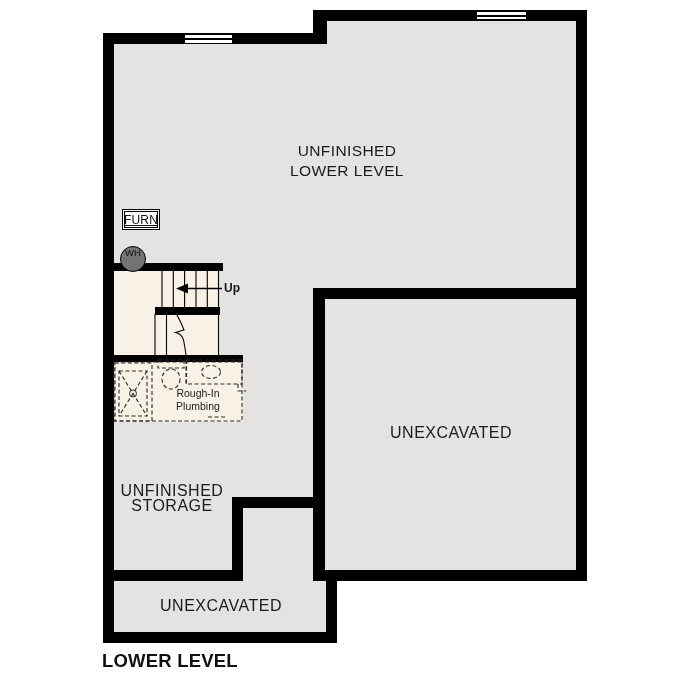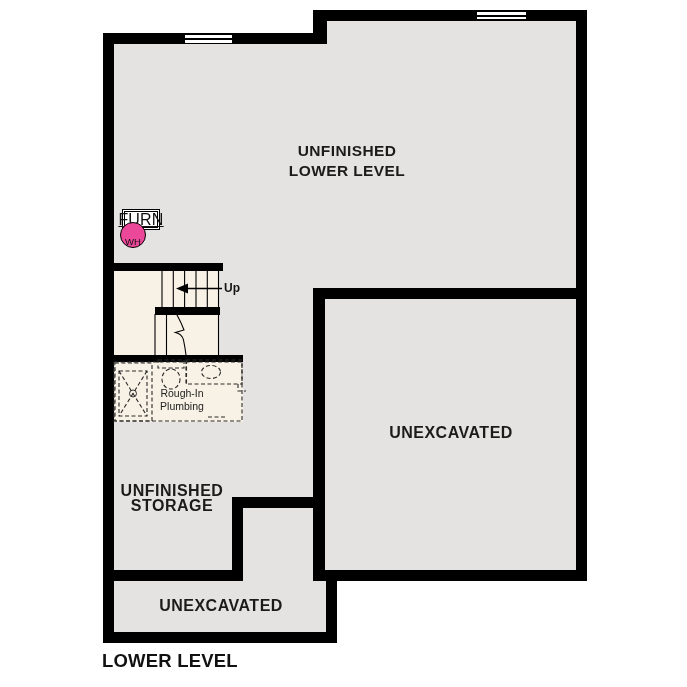--- a/index.html
+++ b/index.html
@@ -7,47 +7,47 @@
     position:relative;width:687px;height:687px;background:var(--bg,#fff);
     font-family:"Liberation Sans","DejaVu Sans",sans-serif;overflow:hidden;
   }
   .abs{position:absolute;}
   .floor{position:absolute;background:var(--floor,#e4e3e1);}
   .wall{position:absolute;background:var(--wall,#000);}
   .stairfloor{position:absolute;background:var(--stairfloor,#f8f2e6);}
   .window{position:absolute;background:#fff;display:flex;align-items:center;}
   .window .pane{width:100%;height:2px;background:#000;}
   .roomlabel{
-    position:absolute;font-weight:bold;color:#1b1b1b;text-align:center;
+    position:absolute;font-weight:normal;color:#1b1b1b;text-align:center;
     white-space:pre-line;
   }
   .lbl-main{font-size:15.5px;line-height:19.5px;letter-spacing:.4px;}
   .lbl-sm{font-size:16px;line-height:14.5px;letter-spacing:.5px;}
   .plan-title{
     position:absolute;left:102px;top:650px;font-size:18.5px;font-weight:bold;
     color:#111;letter-spacing:.2px;
   }
   .furn-box{
     position:absolute;left:122px;top:209px;width:38px;height:21px;
     background:#fff;border:1px solid #000;box-sizing:border-box;
   }
   .furn-inner{
     position:absolute;inset:1px;border:1px solid #000;
     display:flex;align-items:center;justify-content:center;
-    font-size:16px;color:#111;letter-spacing:.2px;text-decoration:underline;
+    font-size:12px;color:#111;letter-spacing:.2px;text-decoration:underline;
   }
   .wh-circle{
-    position:absolute;left:120px;top:222px;width:26px;height:26px;
-    background:#ec4899;border:1.4px solid #000;border-radius:50%;
-    box-sizing:border-box;display:flex;align-items:flex-end;justify-content:center;
+    position:absolute;left:120px;top:246px;width:26px;height:26px;
+    background:#737373;border:1.4px solid #000;border-radius:50%;
+    box-sizing:border-box;display:flex;align-items:flex-start;justify-content:center;
     font-size:9.5px;color:#111;
   }
   .up-label{position:absolute;left:224px;top:281px;font-size:12px;color:#161616;font-weight:bold;}
   .rough-label{
-    position:absolute;left:144px;top:387px;width:76px;text-align:center;
+    position:absolute;left:160px;top:387px;width:76px;text-align:center;
     font-size:10.5px;line-height:13px;color:#222;white-space:pre-line;
   }
   svg{display:block;}
 </style>
 </head>
 <body>
 
 <div class="stage">
 
   <div class="floor" style="left:313px;top:10px;width:274px;height:571px;"></div>

